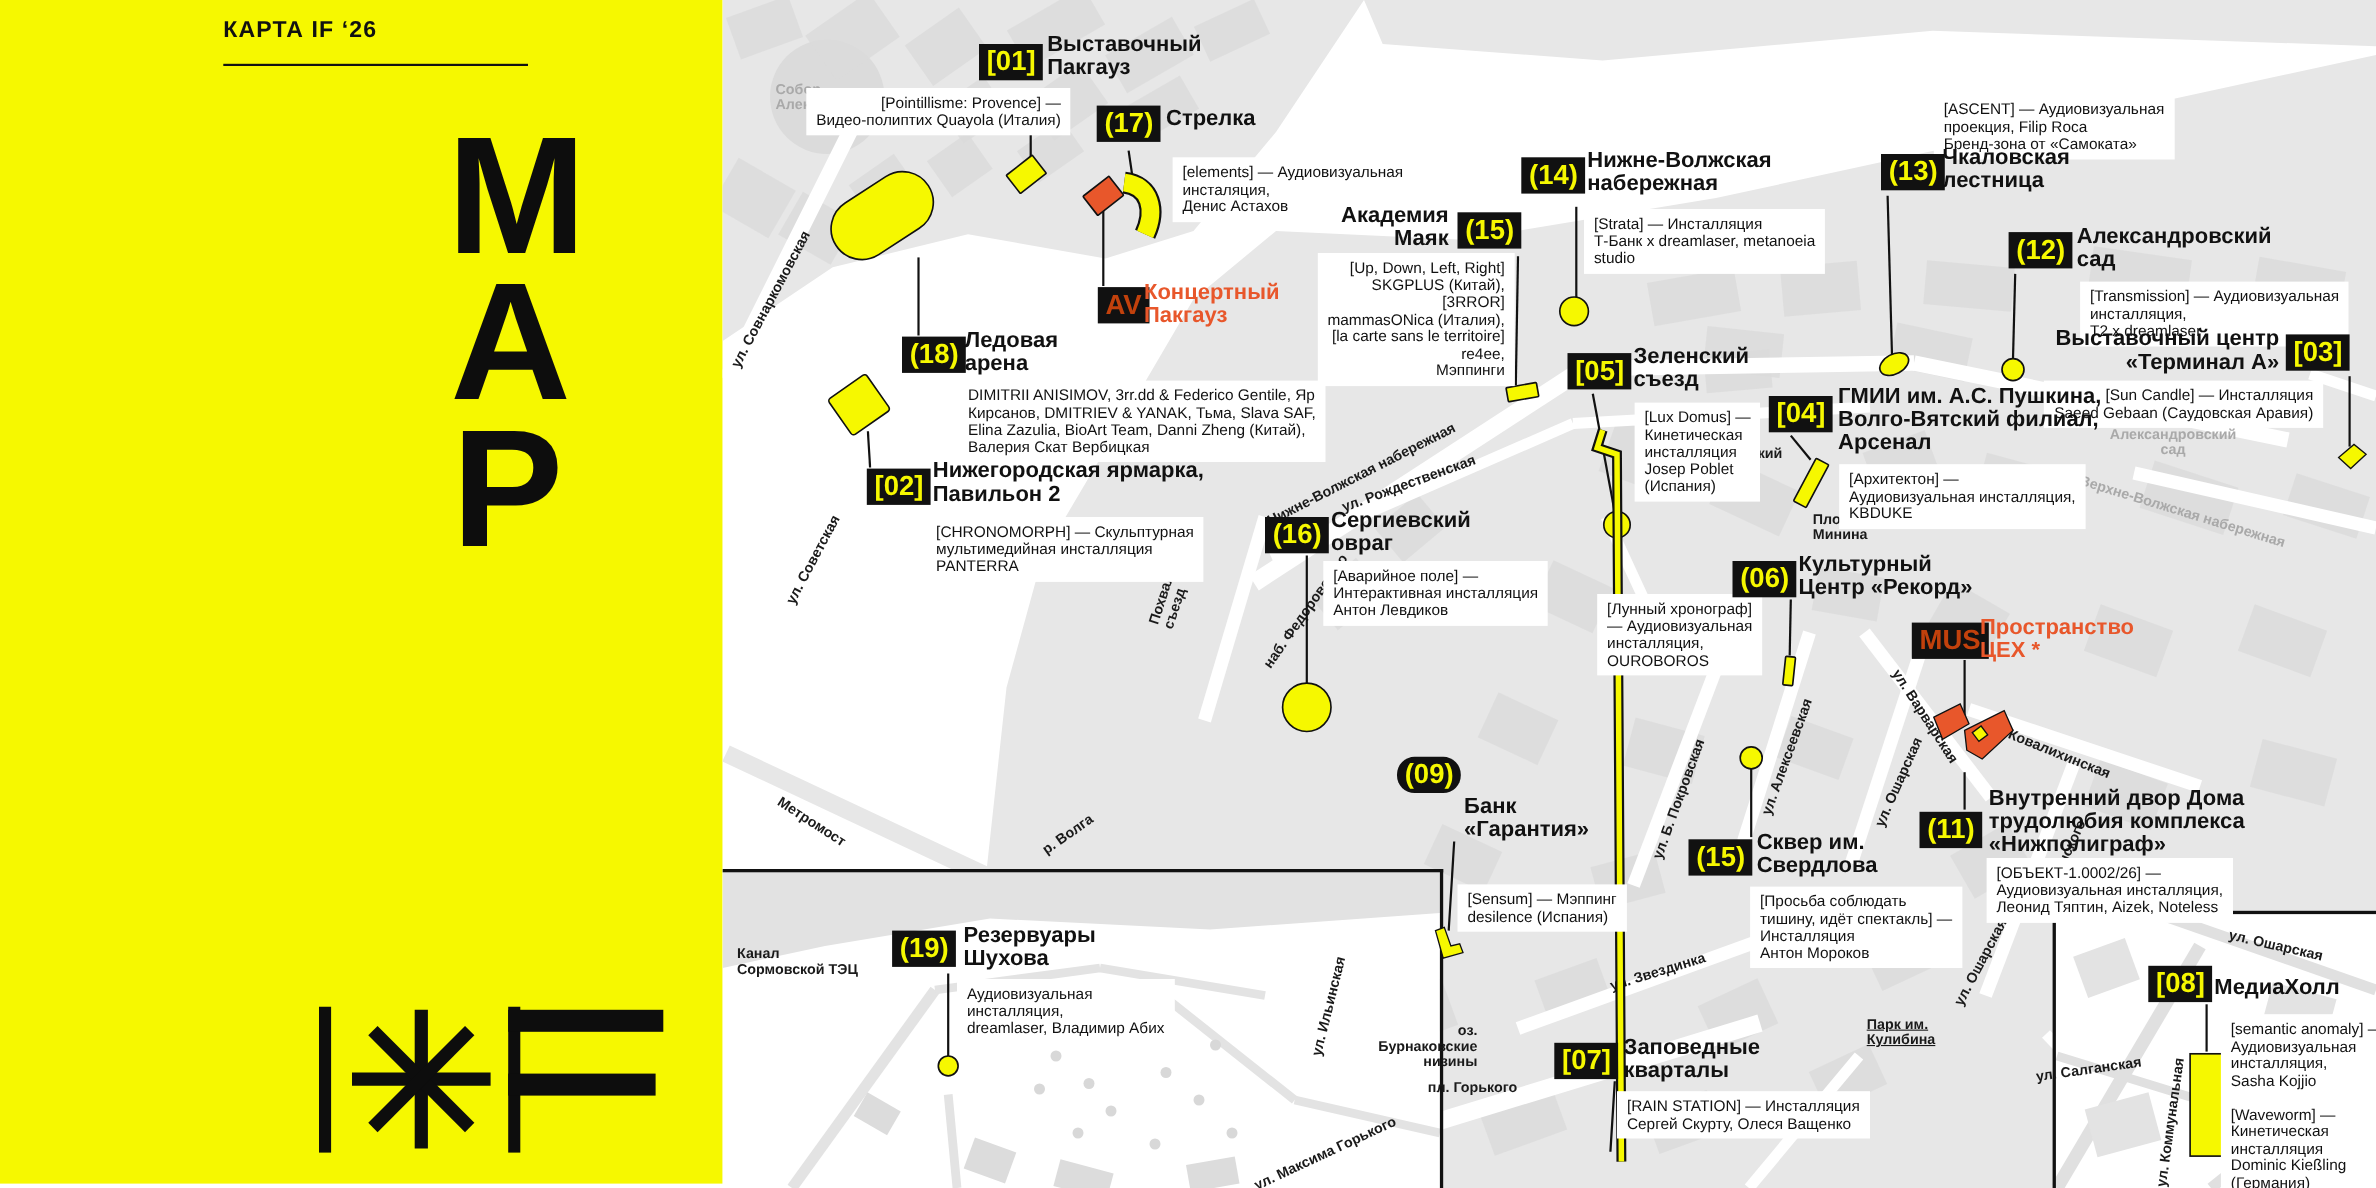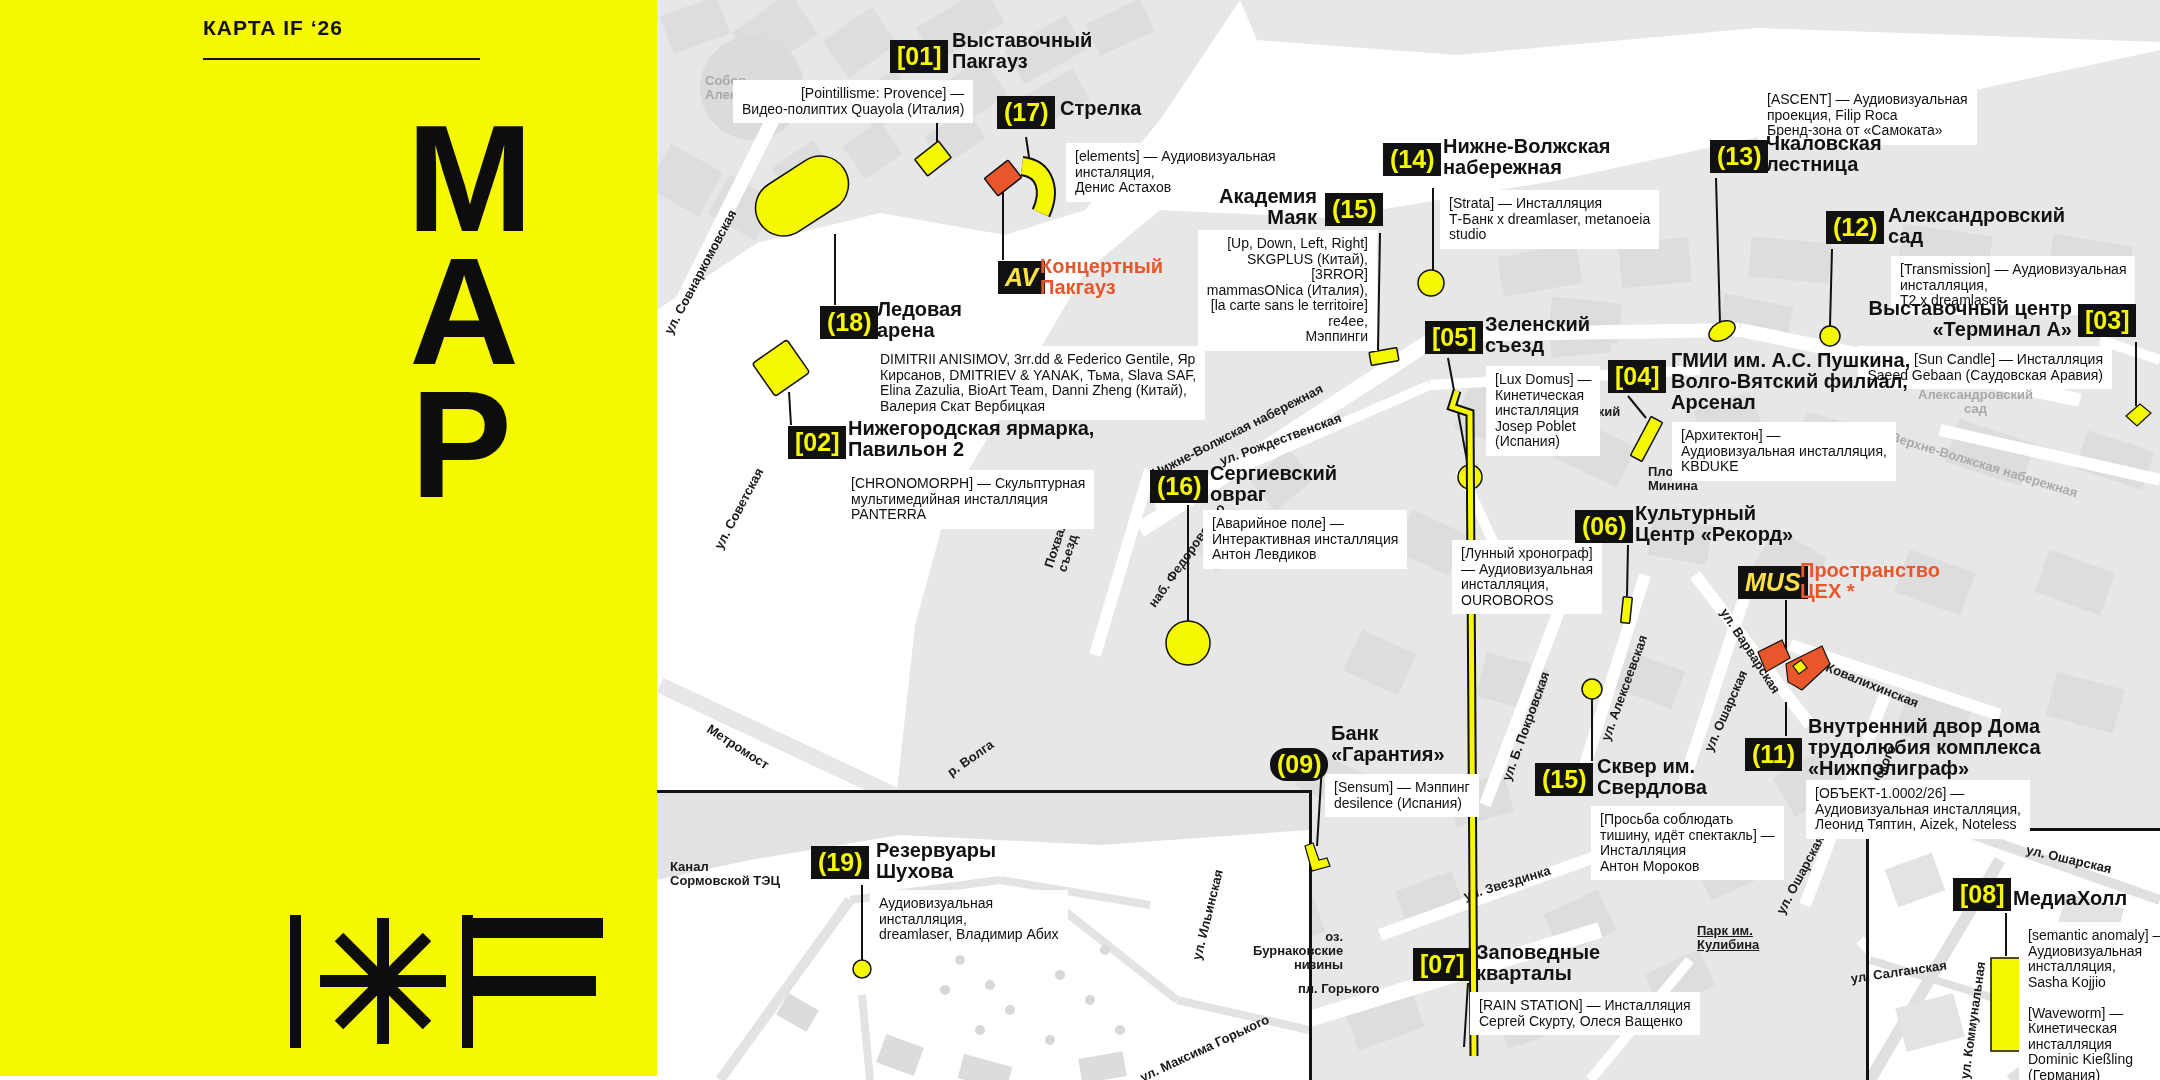--- a/index.html
+++ b/index.html
@@ -26,21 +26,21 @@
   #inset08{left:1209px;top:828px;width:294px;height:252px;border-top:3px solid #111;border-left:3px solid #111;}
   .maplabel{position:absolute;z-index:5;font-size:13px;font-weight:700;color:#1a1a1a;
             white-space:pre;line-height:14px;transform-origin:left top;}
   .maplabel.gray{color:#A9A9A9;}
   .maplabel.center{text-align:center;} .maplabel.right{text-align:right;}
   .desc{position:absolute;z-index:10;font-size:14px;line-height:15.5px;font-weight:400;
         background:#fff;color:#111;padding:6px 9px;white-space:pre;}
   .desc.center{text-align:right;} .desc.right{text-align:right;}
   .badge{position:absolute;z-index:12;background:#111;color:#F6F800;font-weight:700;
          font-size:25px;line-height:1.05;padding:3px 7px 4px;white-space:pre;}
-  .badge.orange{color:#fde047;font-style:italic;}
+  .badge.orange{color:#c2410c;}
   .locname{position:absolute;z-index:12;font-size:20px;line-height:21px;font-weight:700;
            color:#111;white-space:pre;}
   .locname.orange{color:#E8572B;}
   .locname.right{text-align:right;}
 </style>
 </head>
 <body>
 
 <div id="stage">
 
@@ -359,24 +359,24 @@
         <div class="badge" style="left: 918px; top: 510px;">(06)</div>
         <div class="locname" style="left: 978px; top: 503px;">Культурный
 Центр «Рекорд»</div>
         <div class="desc" style="left: 795px; top: 540px;">[Лунный хронограф]
 — Аудиовизуальная
 инсталляция,
 OUROBOROS</div>
         <div class="badge orange" style="left: 1081px; top: 566px;">MUS</div>
         <div class="locname orange" style="left: 1143px; top: 560px;">Пространство
 ЦЕХ *</div>
-        <div class="badge" style="left: 613px; top: 748px; border-radius: 16px;">(09)</div>
+        <div class="badge" style="left: 613px; top: 688px; border-radius: 16px;">(09)</div>
         <div class="locname" style="left: 674px; top: 723px;">Банк
 «Гарантия»</div>
-        <div class="desc" style="left: 668px; top: 774px;">[Sensum] — Мэппинг
+        <div class="desc" style="left: 668px; top: 804px;">[Sensum] — Мэппинг
 desilence (Испания)</div>
         <div class="badge" style="left: 878px; top: 763px;">(15)</div>
         <div class="locname" style="left: 940px; top: 756px;">Сквер им.
 Свердлова</div>
         <div class="desc" style="left: 934px; top: 806px;">[Просьба соблюдать
 тишину, идёт спектакль] —
 Инсталляция
 Антон Мороков</div>
         <div class="badge" style="left: 1088px; top: 738px;">(11)</div>
         <div class="locname" style="left: 1151px; top: 716px;">Внутренний двор Дома

